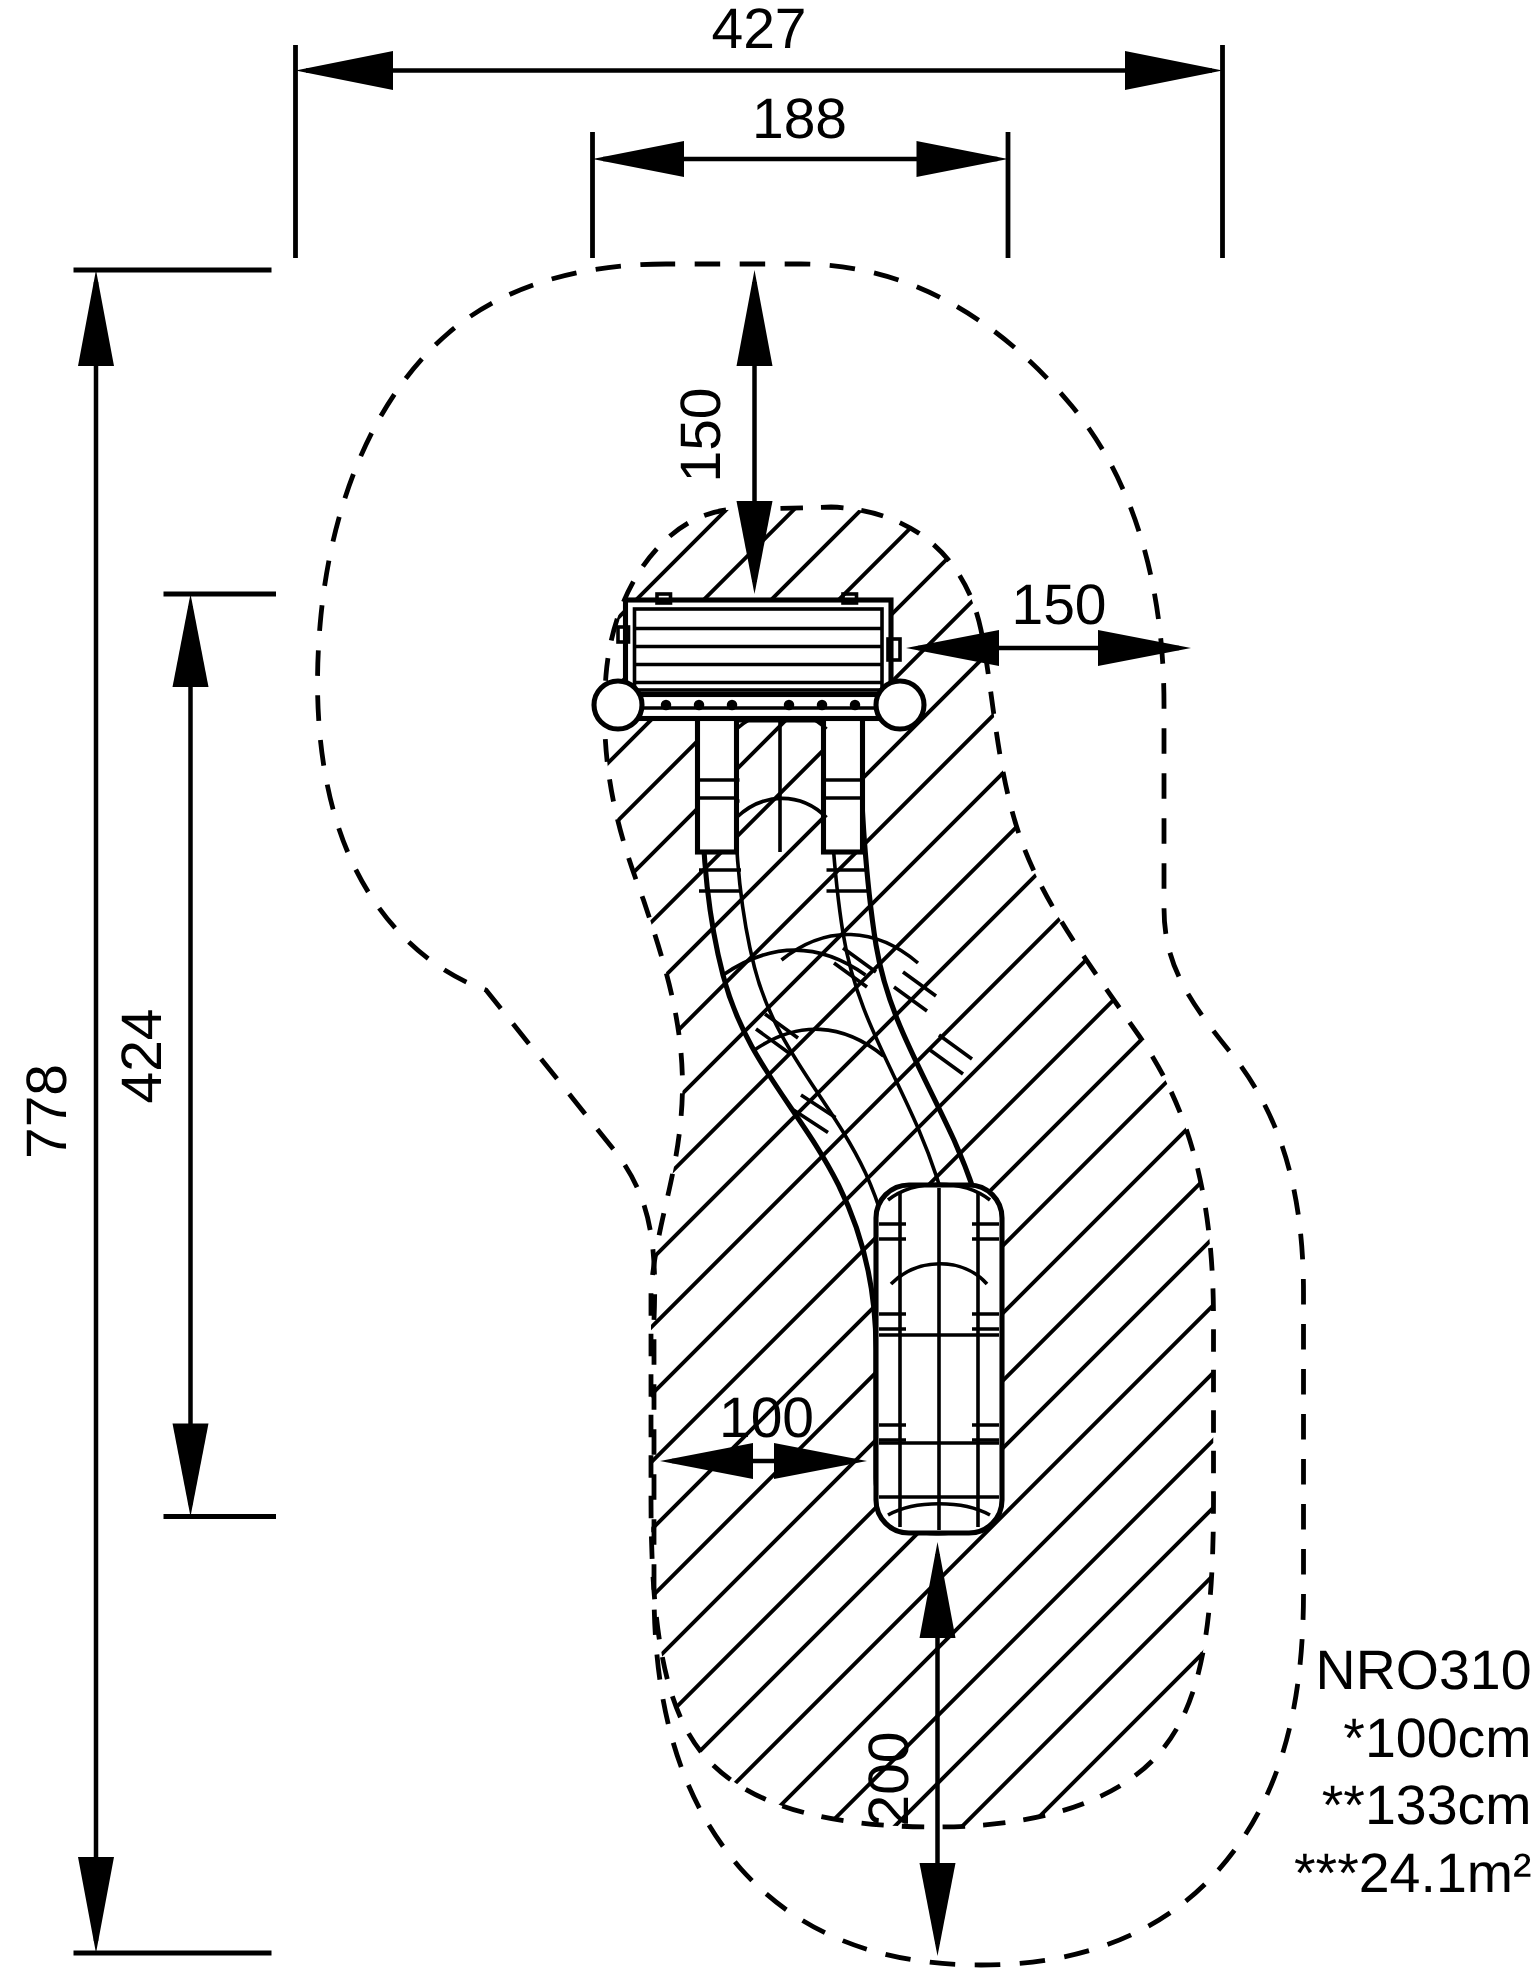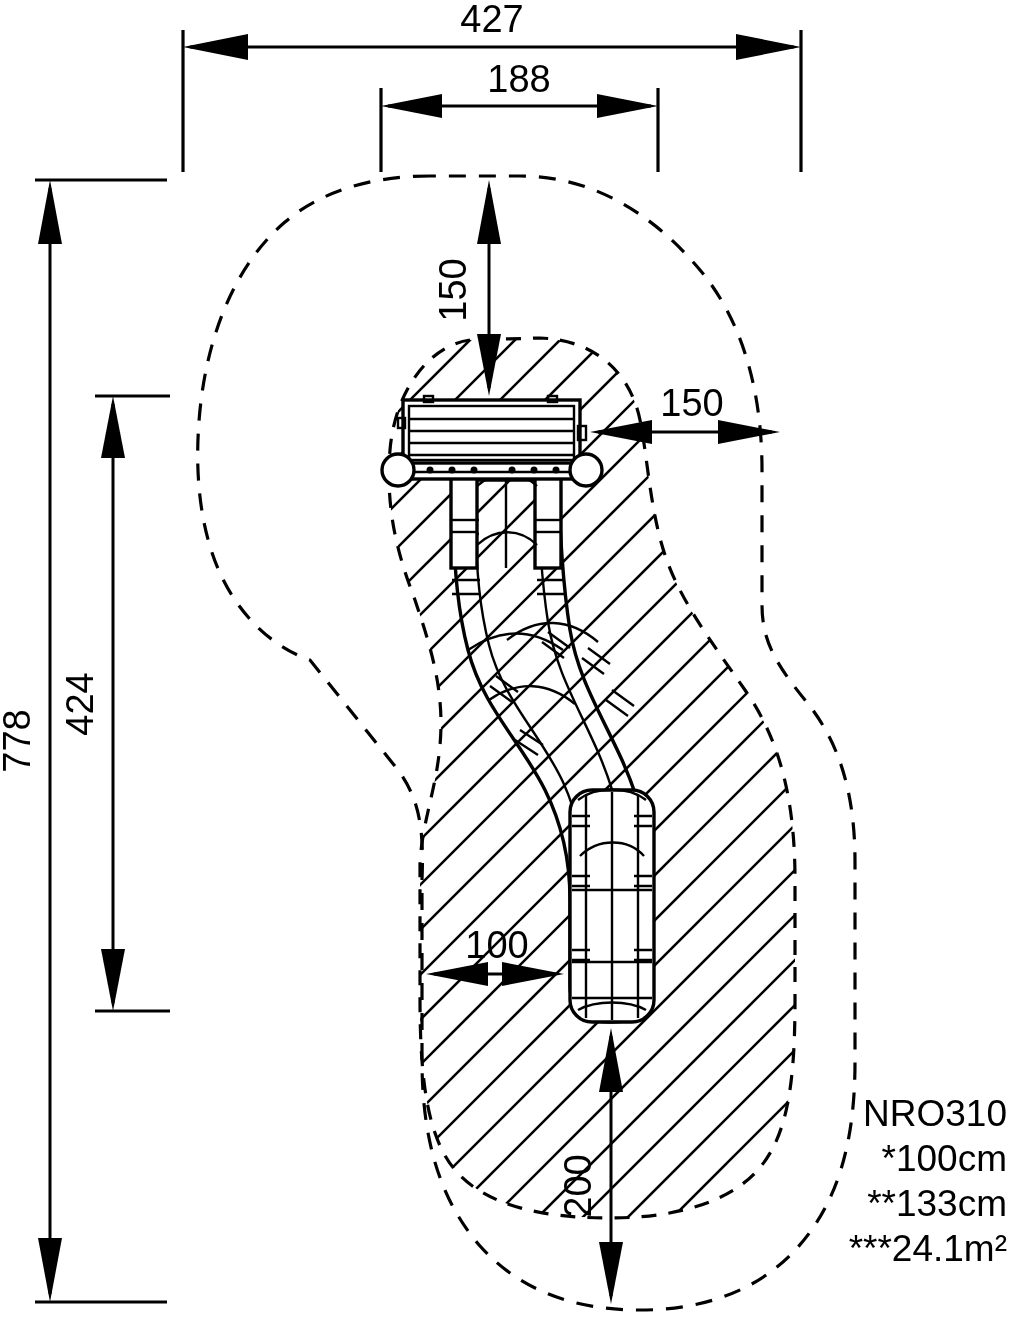--- a/index.html
+++ b/index.html
@@ -9,21 +9,21 @@
   }
   body {
     font-family: "Liberation Sans", sans-serif;
     width: 1024px;
     height: 1321px;
     position: relative;
     overflow: hidden;
   }
   #drawing-root {
     position: absolute;
-    left: 0; top: 0;
+    left: 14px; top: 0;
     width: 824px;
     height: 1321px;
   }
   svg.plan {
     display: block;
     width: 1024px;
     height: 1321px;
   }
   .dimtext {
     font-family: "Liberation Sans", sans-serif;

